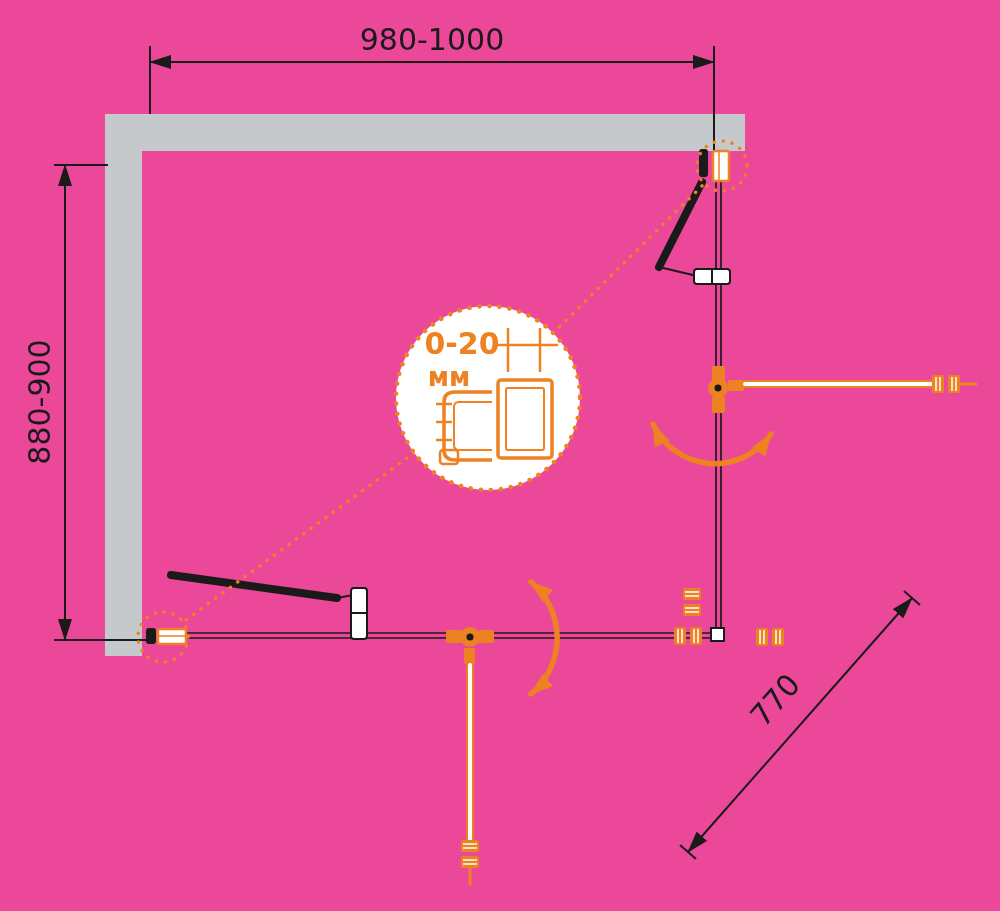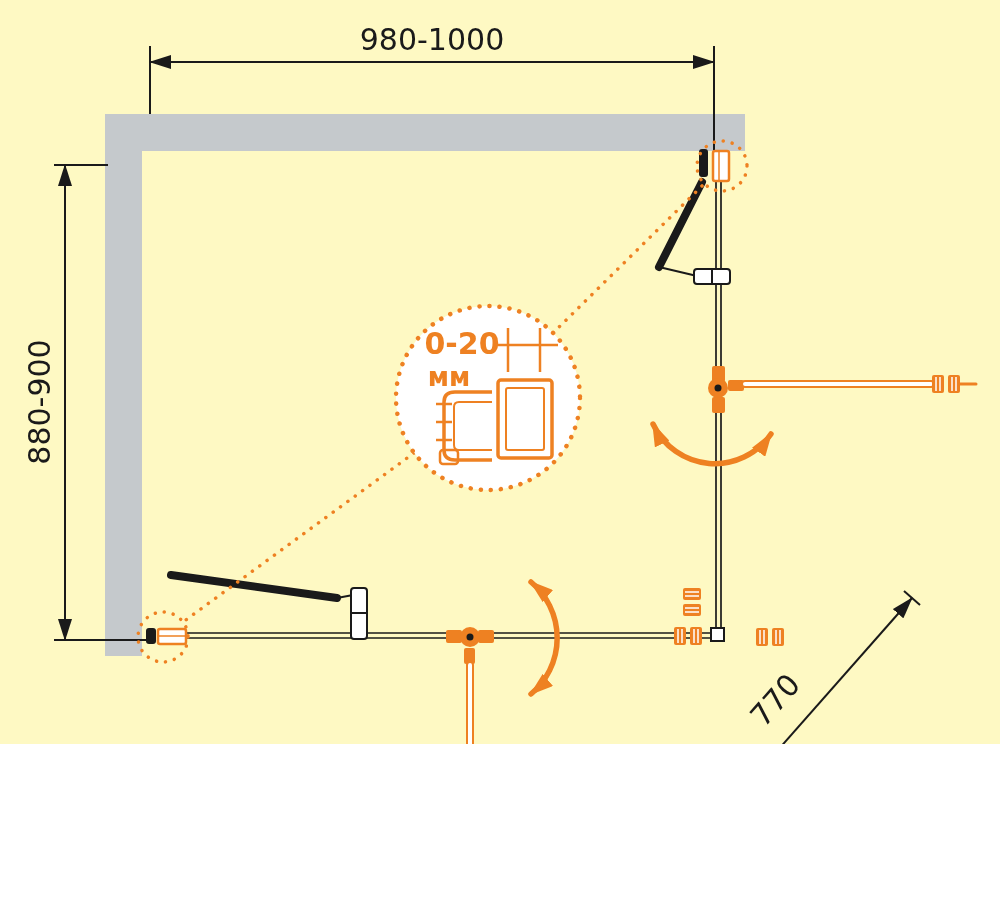--- a/index.html
+++ b/index.html
@@ -1,19 +1,19 @@
 <!DOCTYPE html>
 <html><head>
 <meta charset="utf-8">
 <style>
   html,body{margin:0;padding:0;background:#ffffff;}
   .stage{
     position:relative;
-    width:1000px;height:744px;
-    background:#fef9c3;
+    width:1000px;height:911px;
+    background:#ec4899;
     font-family:"DejaVu Sans", sans-serif;
     overflow:hidden;
   }
   svg{display:block;}
   text{font-family:"DejaVu Sans", sans-serif;}
   .dim-text{fill:#1a1a1a;font-size:30px;}
   .acc-text{fill:#ee8122;font-weight:bold;}
 </style>
 </head>
 <body>

